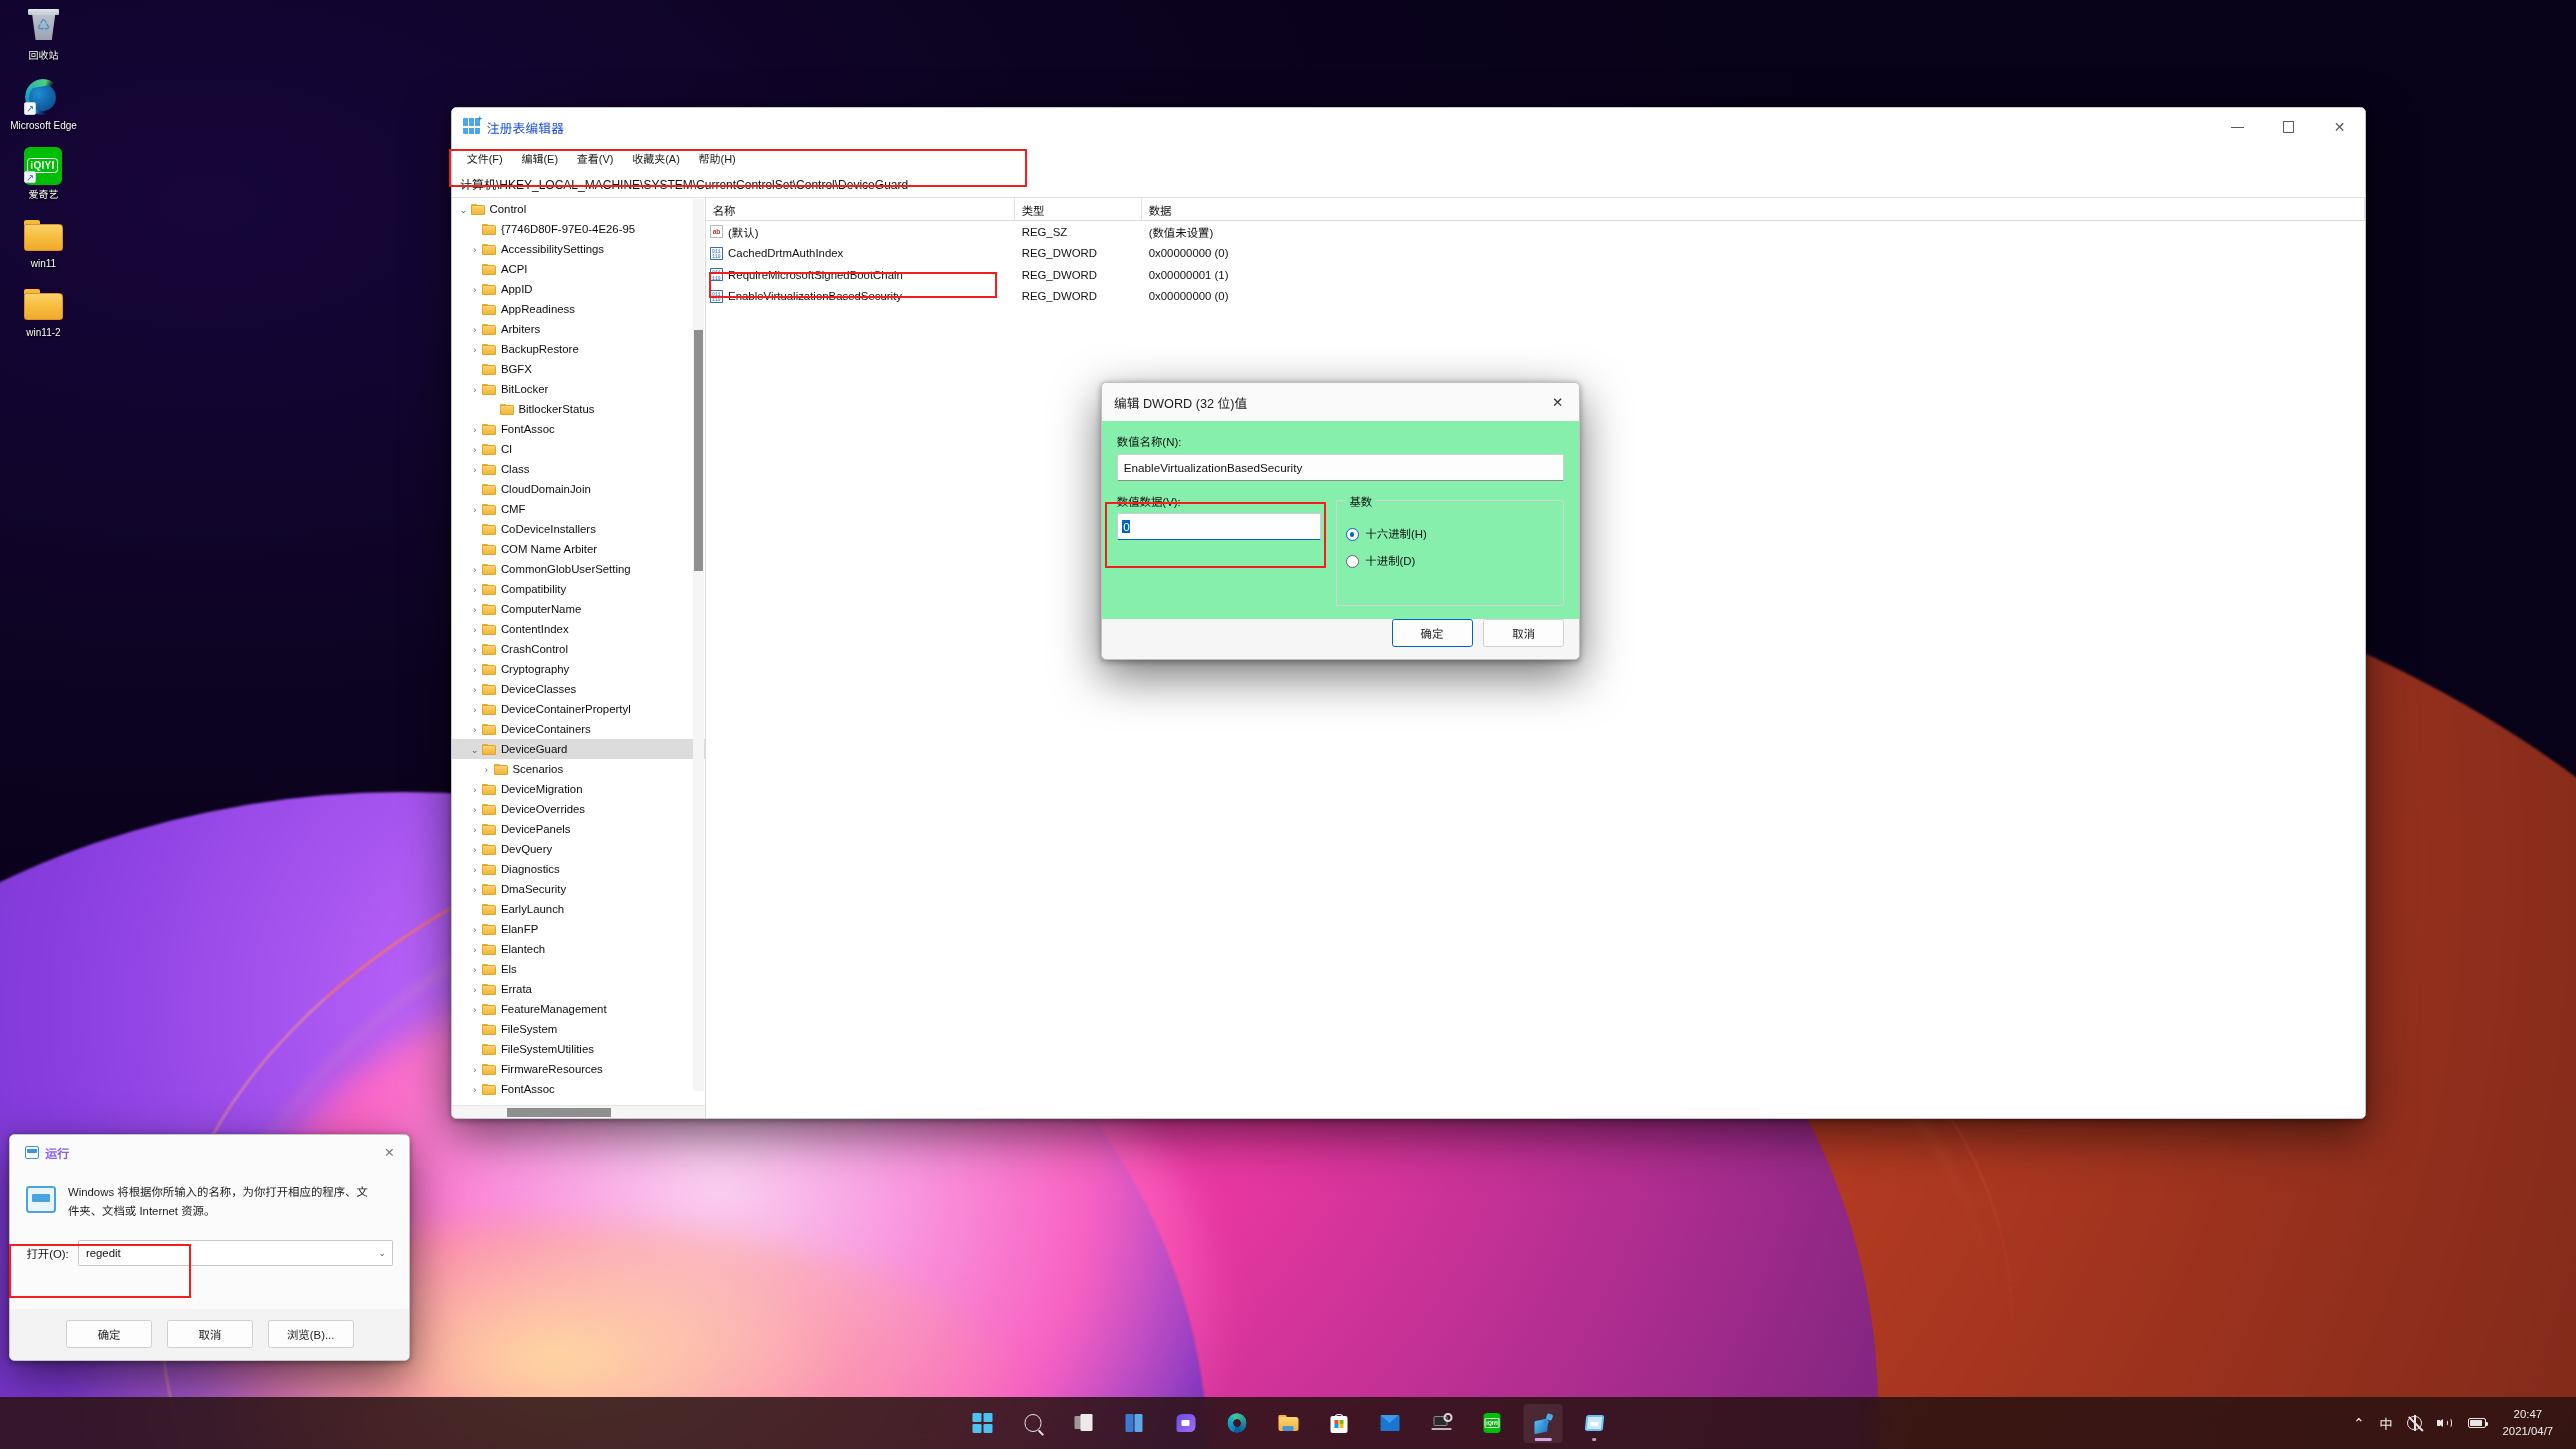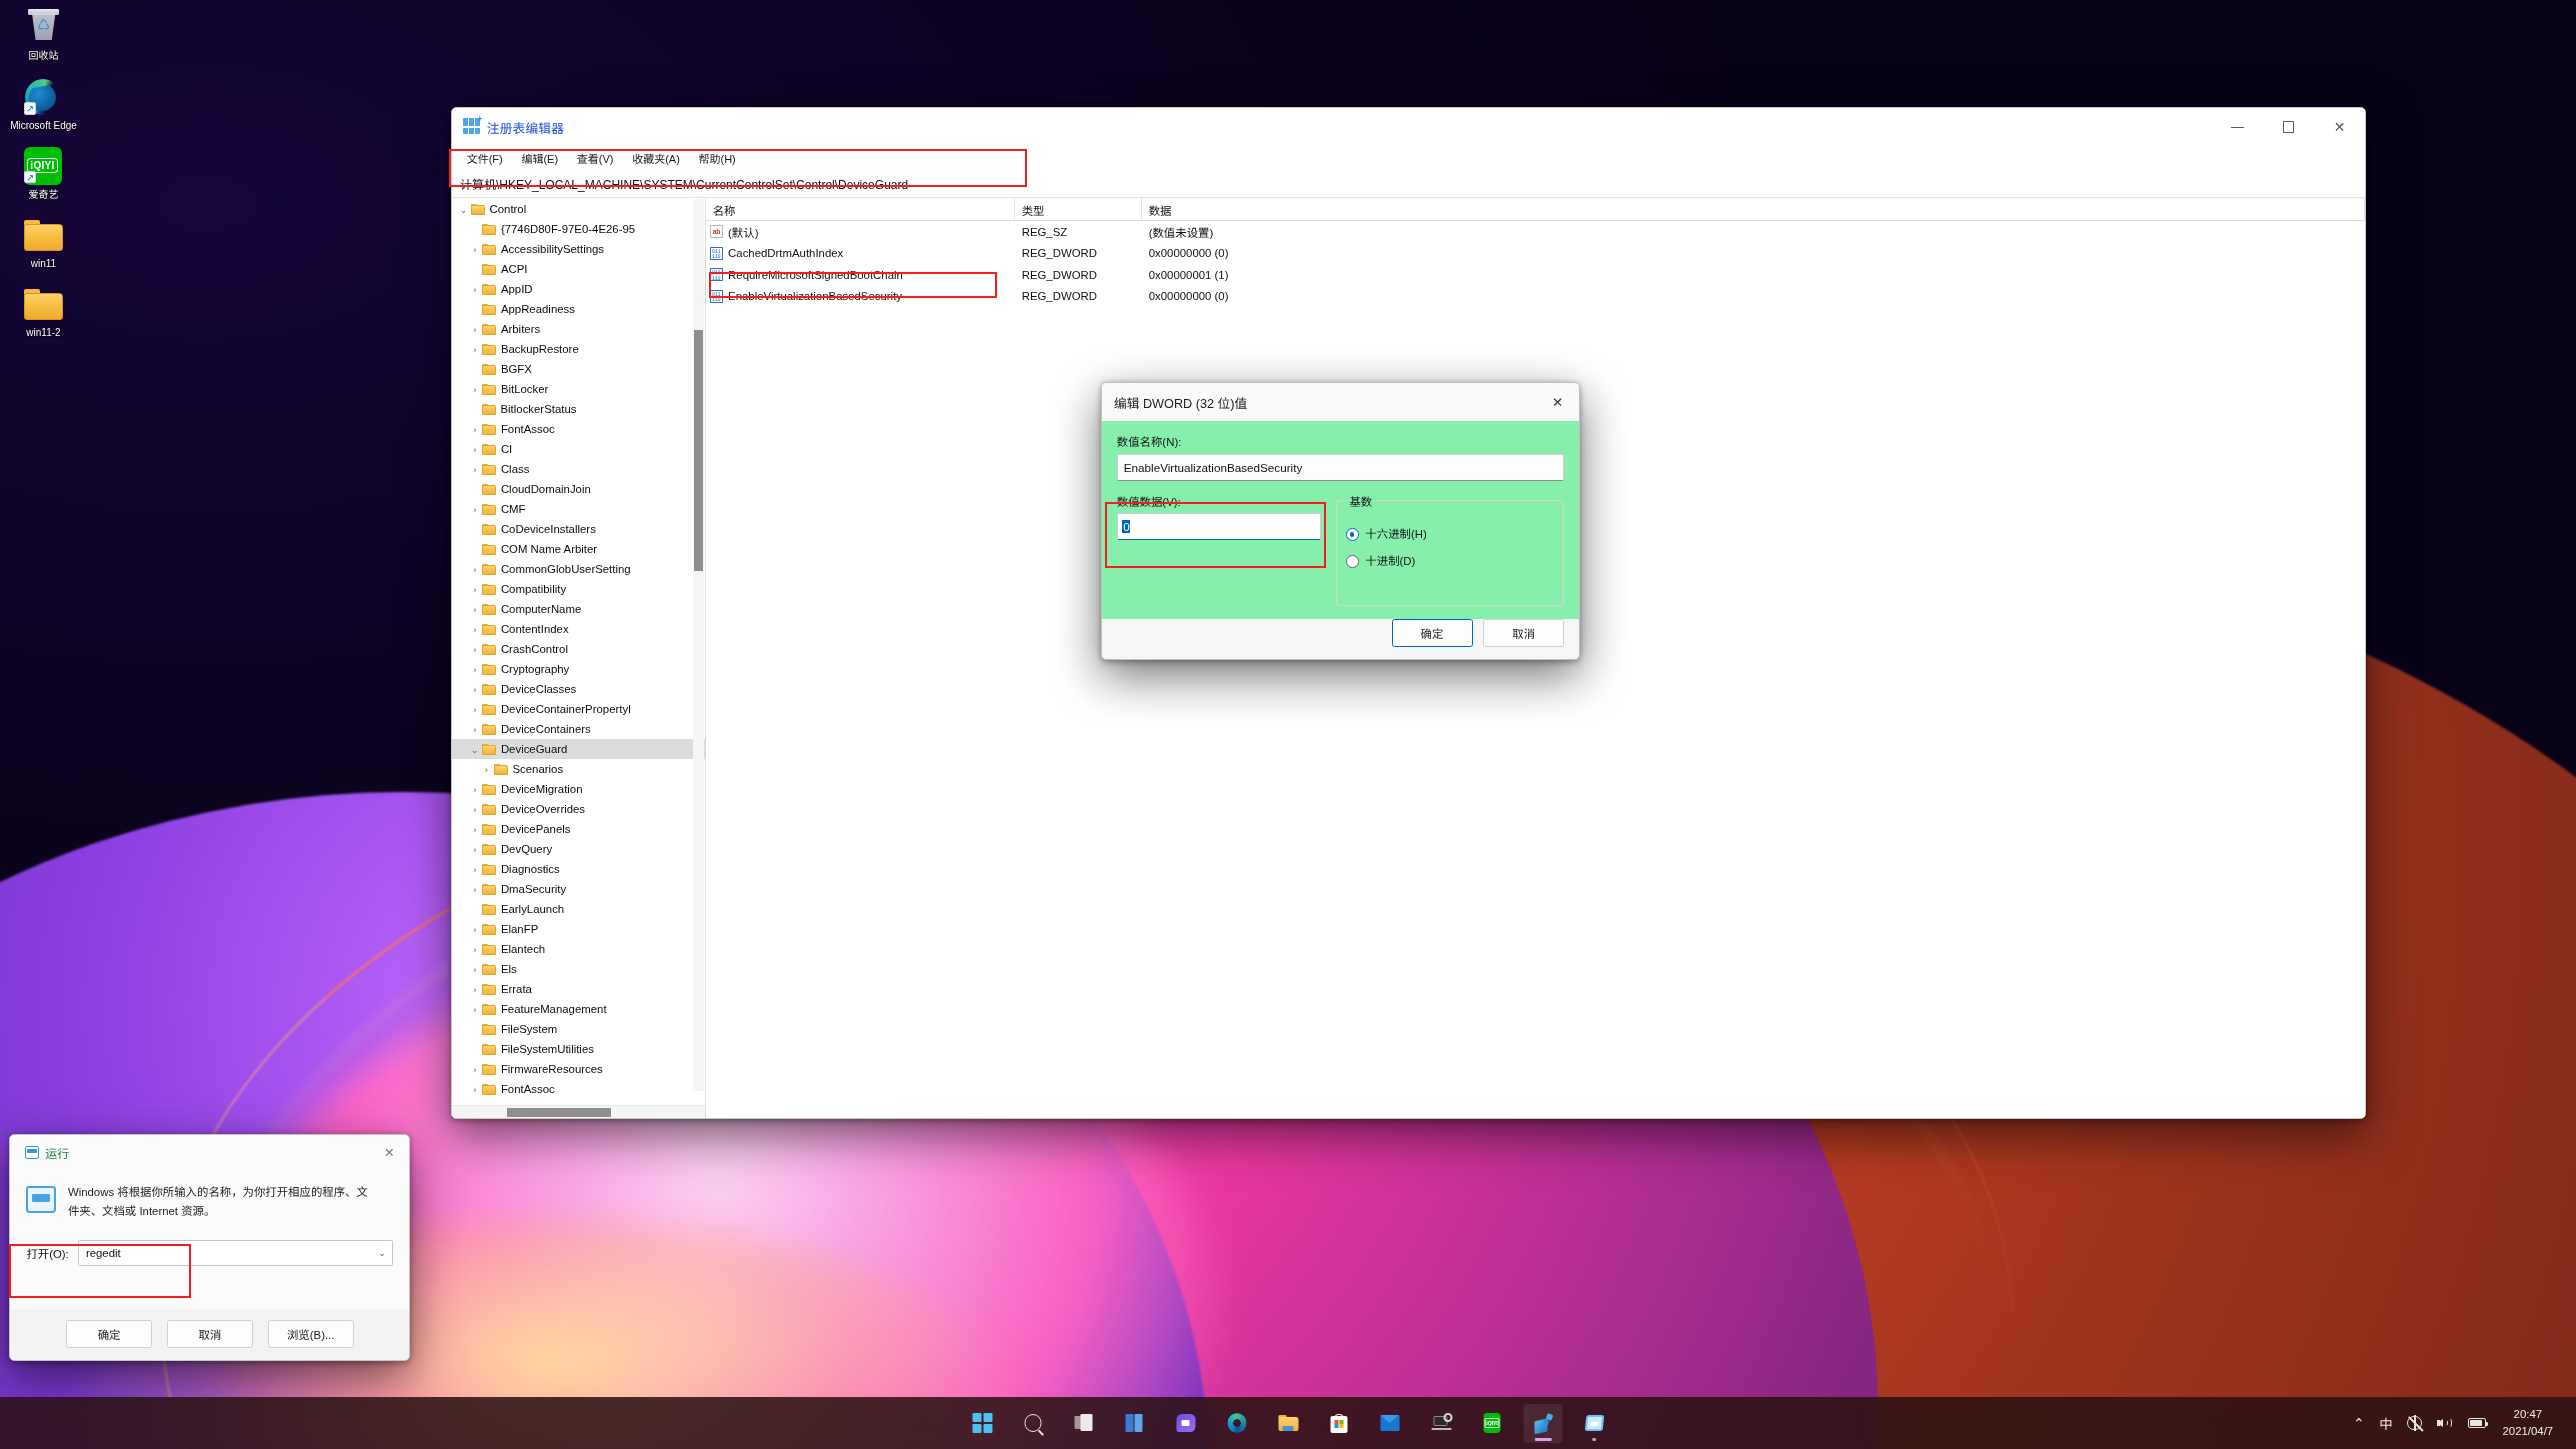--- a/index.html
+++ b/index.html
@@ -459,21 +459,21 @@
   }
   .run-ico-sm {
     width: 14px; height: 12.7px; margin-right: 6px;
     border: 1.7px solid #3a96dd; border-radius: 2px;
     position: relative; background: #fff; flex: 0 0 14px;
   }
   .run-ico-sm::after {
     content: ""; position: absolute; left: 1.3px; top: 2px;
     right: 1.3px; height: 4px; background: #3a96dd; border-radius: 0.7px;
   }
-  #run-dialog .run-title-text { font-size: 12px; color: #15803d; }
+  #run-dialog .run-title-text { font-size: 12px; color: #8b5cf6; font-weight: bold; }
   #run-dialog .run-close {
     margin-left: auto; width: 40px; height: 35px;
     display: flex; align-items: center; justify-content: center;
     font-size: 12.7px; color: #777;
   }
   #run-dialog .run-body {
     flex: 1 1 auto; background: #fbfbfb;
     padding: 13.4px 16px 0 16px;
   }
   .run-desc-row { display: flex; gap: 12px; align-items: flex-start; }
@@ -854,21 +854,21 @@
                 <span class="tlabel">BGFX</span>
               </div>
               <div class="tnode" style="padding-left: 15.4px;">
                 <span class="chev">›</span>
                 <span class="fold">
                   <span class="ft"></span>
                   <span class="fb"></span>
                 </span>
                 <span class="tlabel">BitLocker</span>
               </div>
-              <div class="tnode" style="padding-left: 15px;">
+              <div class="tnode" style="padding-left: 33px;">
                 <span class="chev"></span>
                 <span class="fold">
                   <span class="ft"></span>
                   <span class="fb"></span>
                 </span>
                 <span class="tlabel">BitlockerStatus</span>
               </div>
               <div class="tnode" style="padding-left: 15.4px;">
                 <span class="chev">›</span>
                 <span class="fold">

